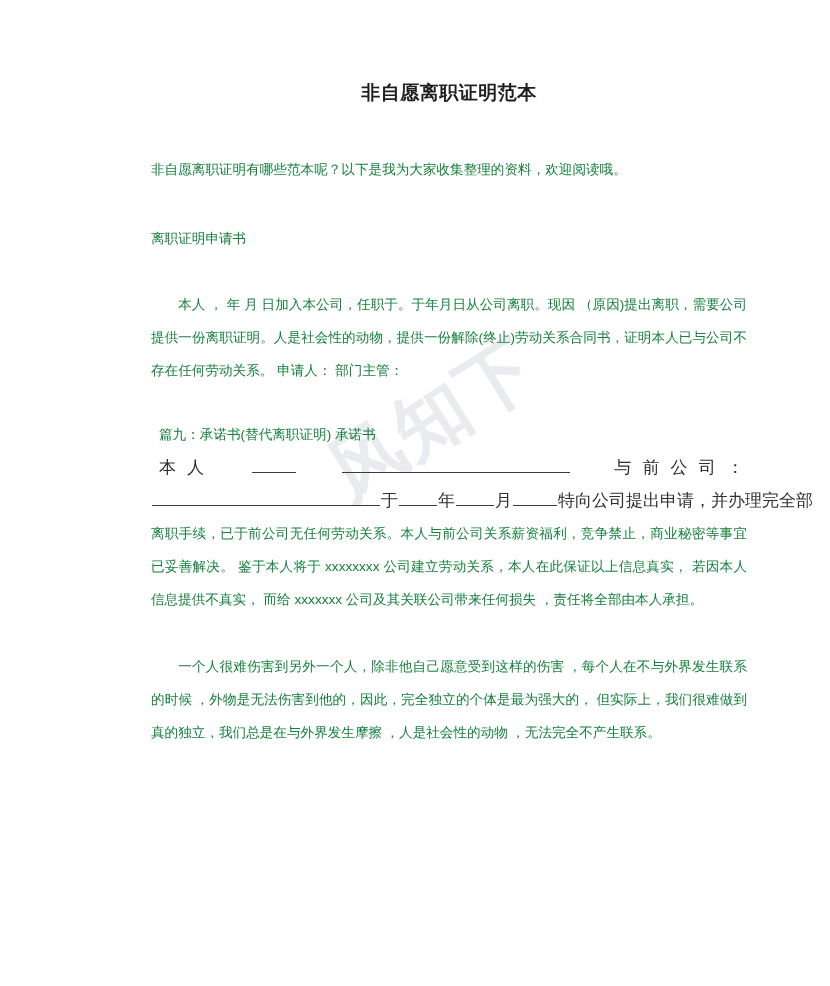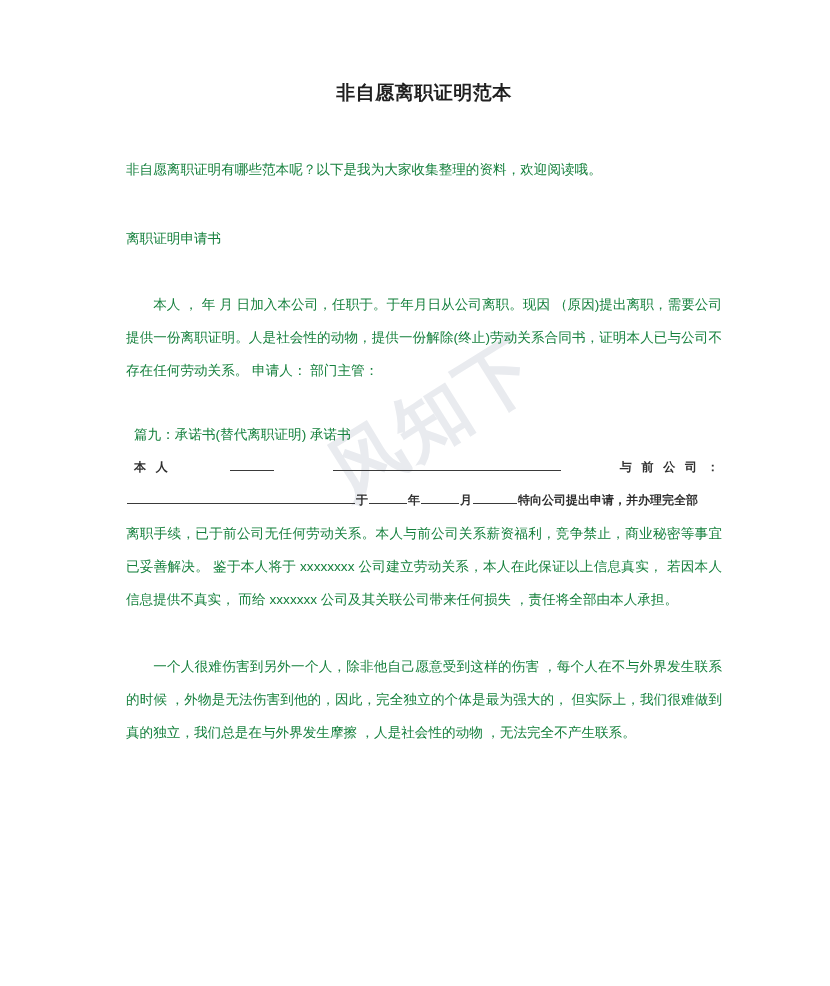--- a/index.html
+++ b/index.html
@@ -46,21 +46,21 @@
     transform: rotate(-32deg);
     transform-origin: 50% 50%;
     white-space: nowrap;
     user-select: none;
     font-family: "Liberation Sans", "DejaVu Sans", sans-serif;
   }
 
   
   .content {
     position: absolute;
-    left: 126px;
+    left: 151px;
     top: 0;
     width: 596px;
     z-index: 2;
   }
 
   .doc-title {
     text-align: center;
     font-size: 19px;
     font-weight: 700;
     color: #1f1f1f;
@@ -90,25 +90,24 @@
   .indent { text-indent: 2em; }
 
   
   .justify-block {
     text-align: justify;
     text-align-last: left;
   }
 
   
   .form-line {
-    font-size: 12px;
+    font-size: 17px;
     line-height: 33px;
     color: #2f2f2f;
     margin: 0;
-    font-weight: bold;
   }
   .form-row-1 {
     display: flex;
     align-items: baseline;
     justify-content: space-between;
     white-space: nowrap;
     padding-left: 8px;
   }
   .form-row-1 .seg { letter-spacing: 3.2px; }
 

